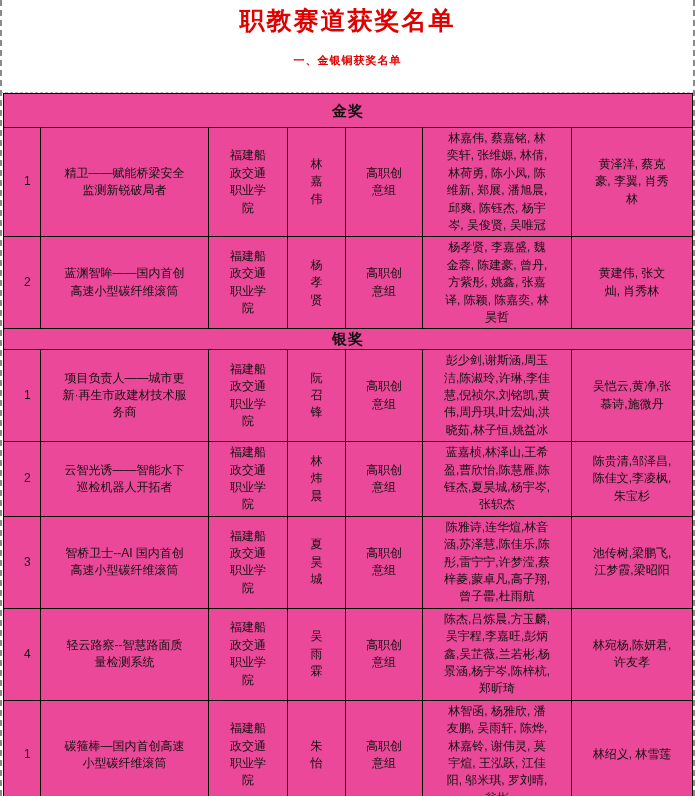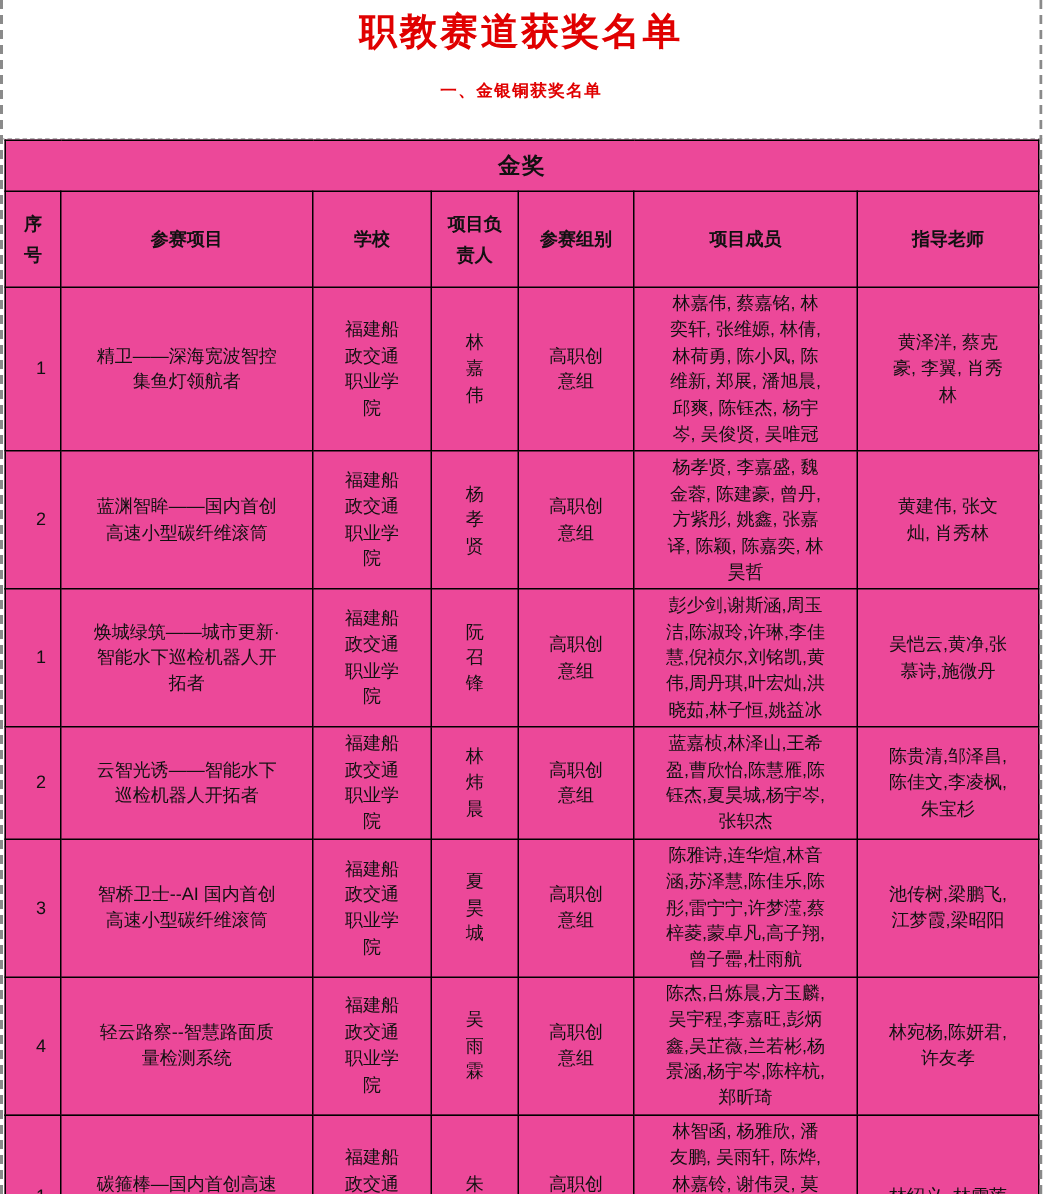--- a/index.html
+++ b/index.html
@@ -58,32 +58,23 @@
       <col style="width:79px">
     <col style="width:58px">
       <col style="width:77px">
       <col style="width:149px">
       <col style="width:121px">
   </colgroup>
   <tbody>
       <tr class="award-row" style="height:34px">
     <td colspan="7">金奖</td>
   </tr>
-  <tr class="head-row" style="height:64px">
-    <th><span class="hw-narrow">序号</span></th>
-    <th>参赛项目</th>
-    <th>学校</th>
-    <th><span class="hw-mid">项目负责人</span></th>
-    <th>参赛组别</th>
-    <th>项目成员</th>
-    <th>指导老师</th>
-  </tr>
   <tr style="height:98px">
     <td class="c-no">1</td>
-    <td class="c-project">精卫——深海宽波智控集鱼灯领航者</td>
+    <td class="c-project">精卫——赋能桥梁安全监测新锐破局者</td>
     <td class="c-school">福建船政交通职业学院</td>
     <td class="c-leader">林嘉伟</td>
     <td class="c-group">高职创意组</td>
     <td class="c-members">林嘉伟, 蔡嘉铭, 林奕轩, 张维嫄, 林倩, 林荷勇, 陈小凤, 陈维新, 郑展, 潘旭晨, 邱爽, 陈钰杰, 杨宇岑, 吴俊贤, 吴唯冠</td>
     <td class="c-advisors">黄泽洋, 蔡克豪, 李翼, 肖秀林</td>
   </tr>
   <tr style="height:64px">
     <td class="c-no">2</td>
     <td class="c-project">蓝渊智眸——国内首创高速小型碳纤维滚筒</td>
     <td class="c-school">福建船政交通职业学院</td>
@@ -99,23 +90,26 @@
   <colgroup>
     <col style="width:37px">
       <col style="width:168px">
       <col style="width:79px">
     <col style="width:58px">
       <col style="width:77px">
       <col style="width:149px">
       <col style="width:121px">
   </colgroup>
   <tbody>
+      <tr class="award-row" style="height:21px">
+    <td colspan="7">银奖</td>
+  </tr>
   <tr style="height:79px">
     <td class="c-no">1</td>
-    <td class="c-project">焕城绿筑——城市更新·智能水下巡检机器人开拓者</td>
+    <td class="c-project">项目负责人——城市更新·再生市政建材技术服务商</td>
     <td class="c-school">福建船政交通职业学院</td>
     <td class="c-leader">阮召锋</td>
     <td class="c-group">高职创意组</td>
     <td class="c-members">彭少剑,谢斯涵,周玉洁,陈淑玲,许琳,李佳慧,倪祯尔,刘铭凯,黄伟,周丹琪,叶宏灿,洪晓茹,林子恒,姚益冰</td>
     <td class="c-advisors">吴恺云,黄净,张慕诗,施微丹</td>
   </tr>
   <tr style="height:70px">
     <td class="c-no">2</td>
     <td class="c-project">云智光诱——智能水下巡检机器人开拓者</td>
     <td class="c-school">福建船政交通职业学院</td>

